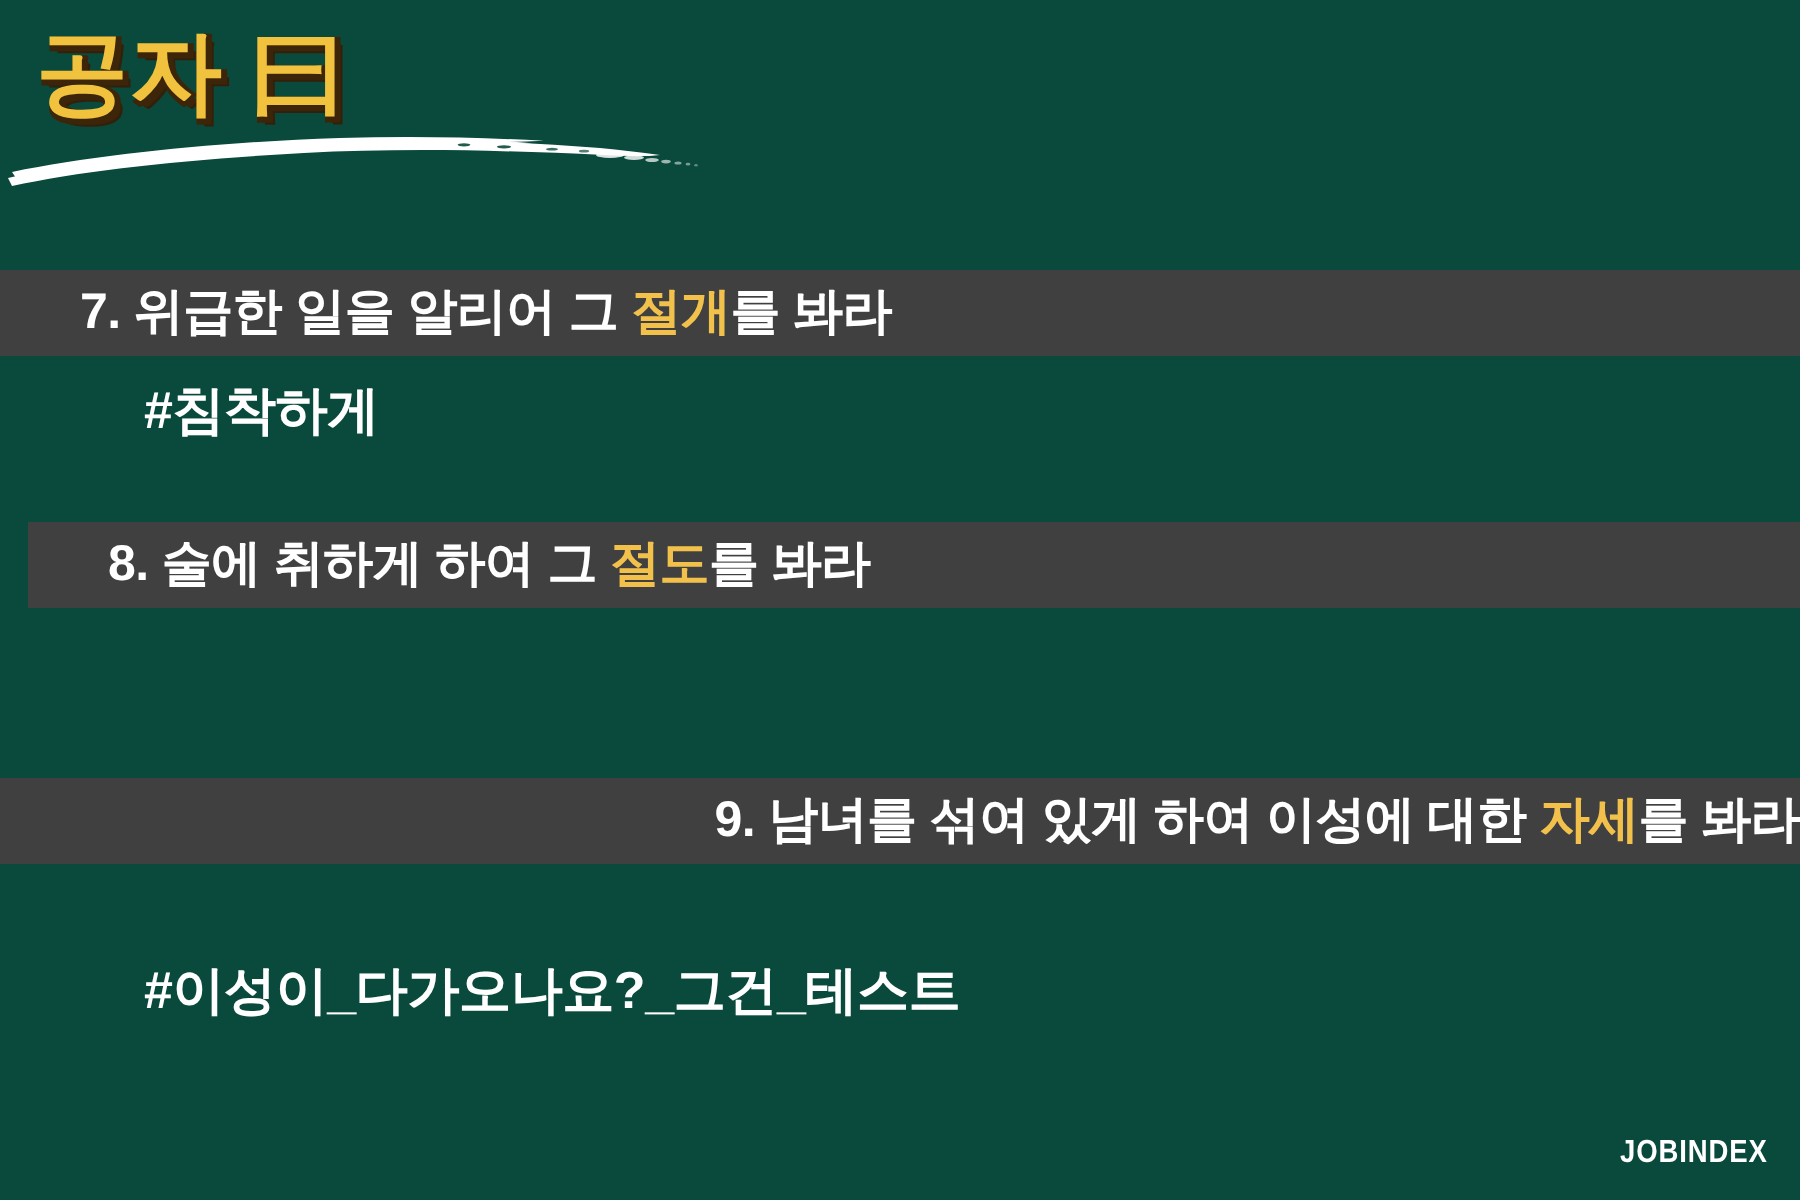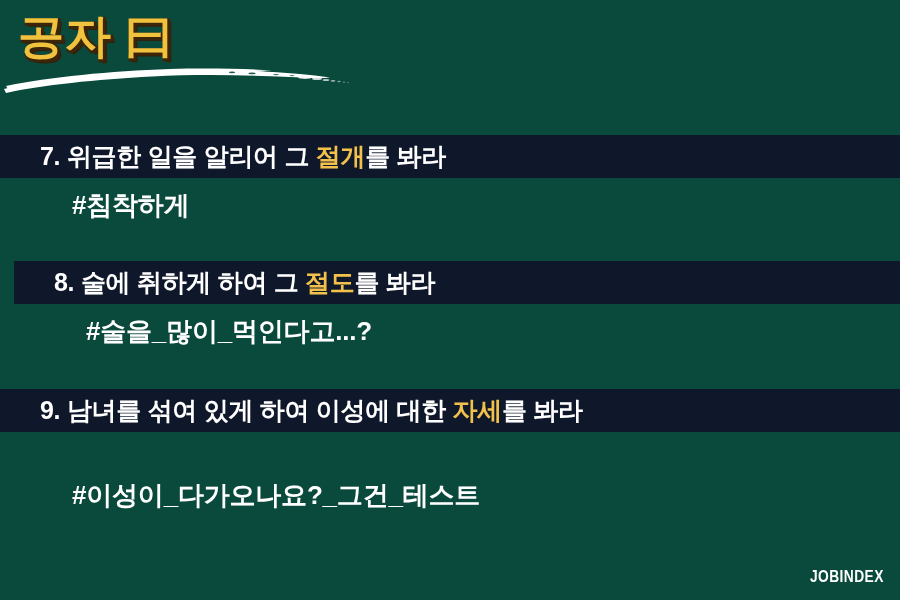--- a/index.html
+++ b/index.html
@@ -49,21 +49,21 @@
     pointer-events: none;
   }
 
   
   .item { position: absolute; left: 0; width: 900px; }
   .item-band {
     position: absolute;
     left: 0;
     width: 900px;
     height: 43px;
-    background: #0f172a;
+    background: #404040;
     display: flex;
     align-items: center;
   }
   .band-text {
     padding-left: 40px;
     font-size: 25px;
     font-weight: 800;
     color: #ffffff;
     white-space: nowrap;
     letter-spacing: -0.3px;
@@ -84,21 +84,21 @@
   
   #item-0 { top: 135px; height: 90px; }
   #item-0 .item-band { top: 0; }
   #item-0 .item-tag  { top: 57px; }
 
   #item-1 { top: 261px; height: 90px; margin-left: 14px; }
   #item-1 .item-band { top: 0; }
   #item-1 .item-tag  { top: 57px; }
 
   #item-2 { top: 389px; height: 90px; }
-  #item-2 .item-band { top: 0; }
+  #item-2 .item-band { top: 0; justify-content: flex-end; }
   #item-2 .item-tag  { top: 57px; margin-top: 36px; }
 
   
   #watermark {
     position: absolute;
     right: 16px;
     bottom: 14px;
     font-size: 16px;
     font-weight: 800;
     color: #ffffff;
@@ -141,21 +141,20 @@
     <div class="item-band">
       <div class="band-text"><span>7.</span><span> 위급한 일을 알리어 그 </span><span class="hl">절개</span><span>를 봐라</span></div>
     </div>
     <div class="item-tag">#침착하게</div>
   </div>
 
   <div class="item" id="item-1">
     <div class="item-band">
       <div class="band-text"><span>8.</span><span> 술에 취하게 하여 그 </span><span class="hl">절도</span><span>를 봐라</span></div>
     </div>
-    <div class="item-tag">#술을_많이_먹인다고...?</div>
   </div>
 
   <div class="item" id="item-2">
     <div class="item-band">
       <div class="band-text"><span>9.</span><span> 남녀를 섞여 있게 하여 이성에 대한 </span><span class="hl">자세</span><span>를 봐라</span></div>
     </div>
     <div class="item-tag">#이성이_다가오나요?_그건_테스트</div>
   </div>
 
   <div id="watermark">JOBINDEX</div>

